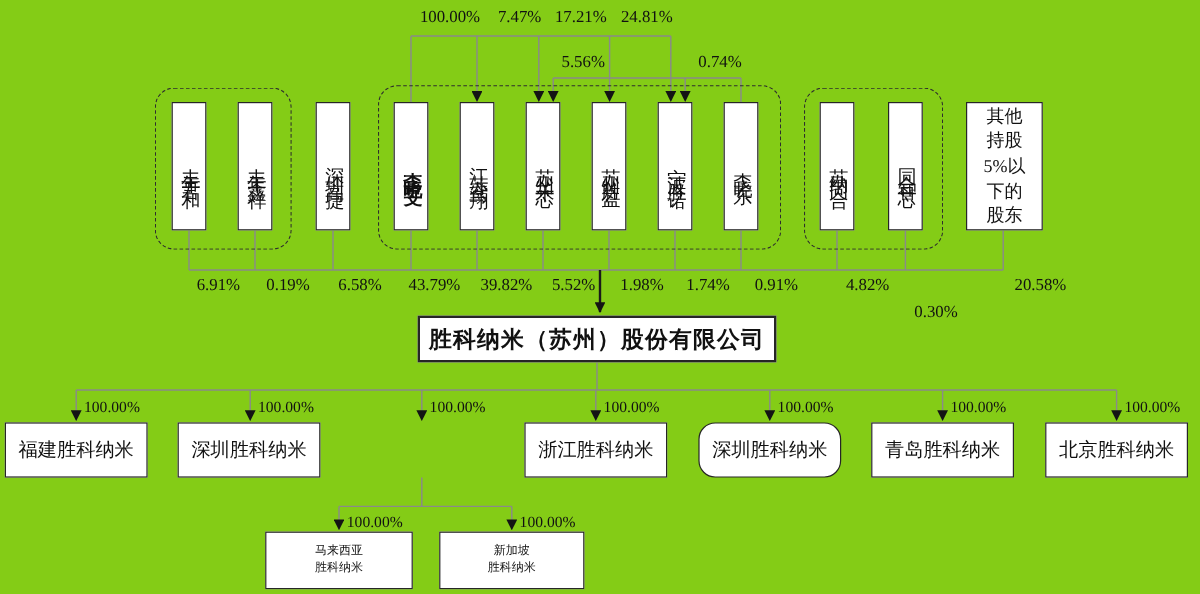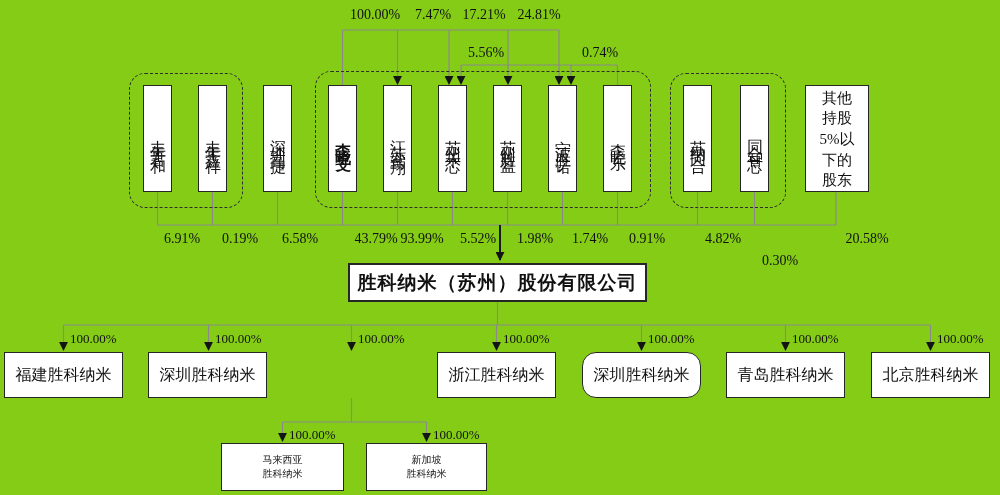--- a/index.html
+++ b/index.html
@@ -136,22 +136,22 @@
       <span>其他
 持股
 5%以
 下的
 股东</span>
     </div>
 
   <span class="pct c" style="left:182px; top:231px;">6.91%</span>
   <span class="pct c" style="left:240px; top:231px;">0.19%</span>
   <span class="pct c" style="left:300px; top:231px;">6.58%</span>
-  <span class="pct c" style="left:376px; top:231px;">43.79%</span>
-  <span class="pct c" style="left:422px; top:231px;">93.99%</span>
+  <span class="pct c" style="left:362px; top:231px;">43.79%</span>
+  <span class="pct c" style="left:422px; top:231px;">39.82%</span>
   <span class="pct c" style="left:478px; top:231px;">5.52%</span>
   <span class="pct c" style="left:535px; top:231px;">1.98%</span>
   <span class="pct c" style="left:590px; top:231px;">1.74%</span>
   <span class="pct c" style="left:647px; top:231px;">0.91%</span>
   <span class="pct c" style="left:723px; top:231px;">4.82%</span>
   <span class="pct c" style="left:780px; top:224px;margin-top:29px;">0.30%</span>
   <span class="pct c" style="left:867px; top:231px;">20.58%</span>
 
   <div class="box company">
       <span>胜科纳米（苏州）股份有限公司</span>

